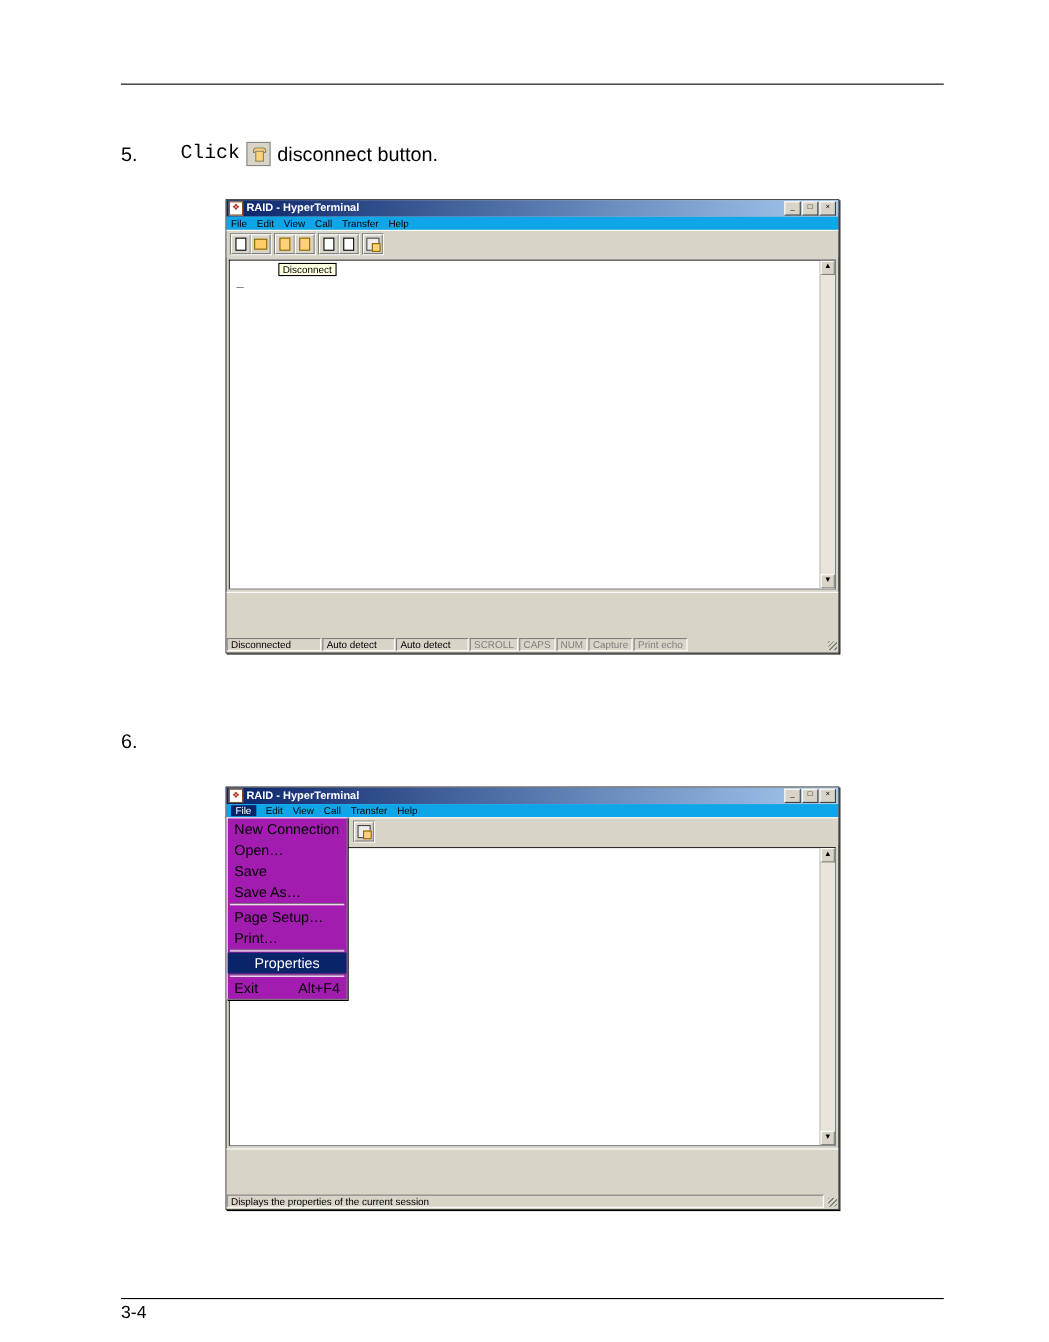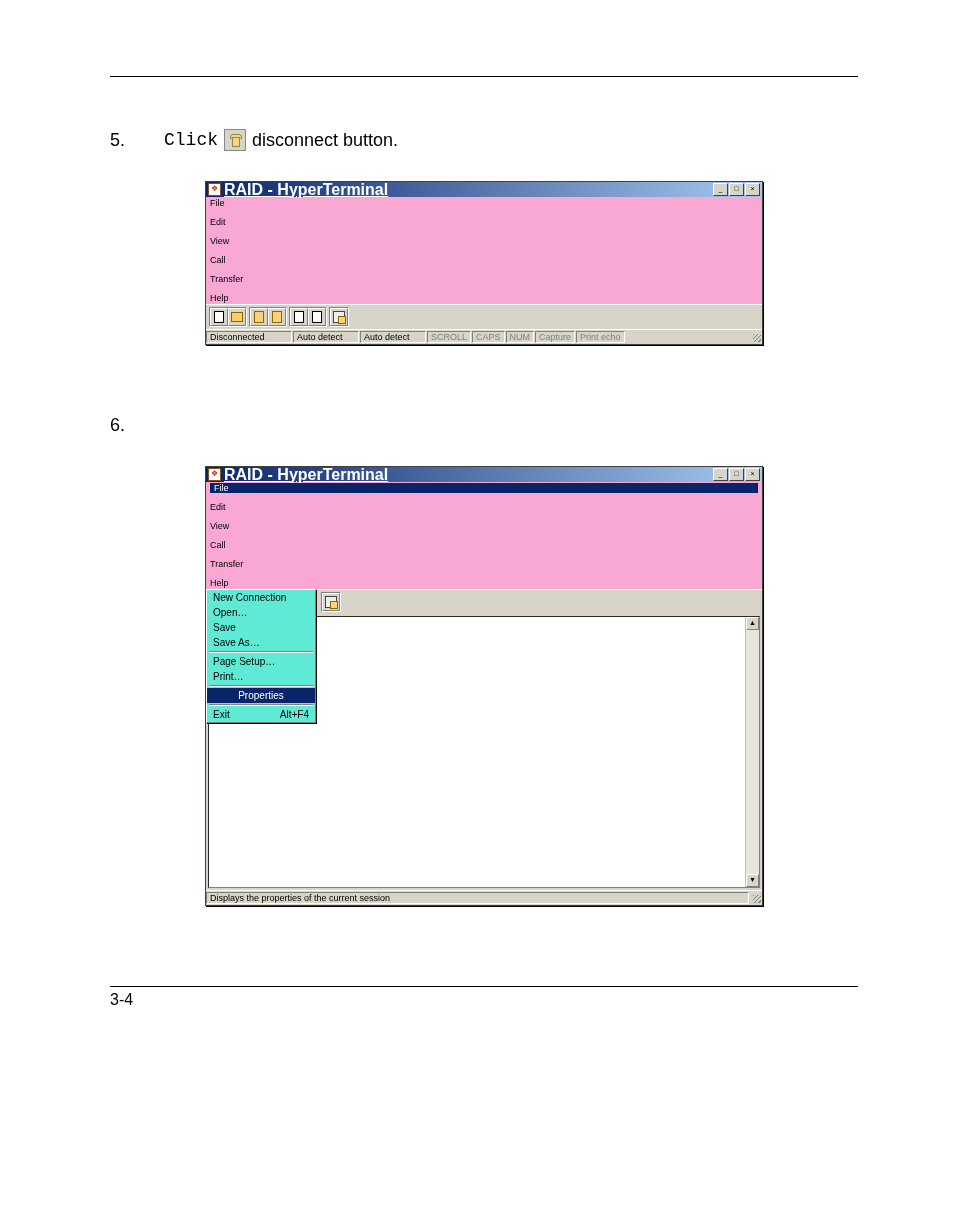--- a/index.html
+++ b/index.html
@@ -65,41 +65,40 @@
   .titlebar .ticon {
     width: 11px; height: 11px;
     background: #fff;
     border: 1px solid #805020;
     margin-right: 3px;
     font-size: 8px;
     line-height: 9px;
     text-align: center;
     color:#b03020;
   }
-  .titlebar .ttext { font-weight: bold; font-size: 16px; flex: 1; white-space: nowrap; text-decoration: underline;}
+  .titlebar .ttext { font-weight: bold; font-size: 10px; flex: 1; white-space: nowrap;}
   .winbtns { display:flex; gap:1px;}
   .winbtn {
     width: 13px; height: 11px;
     background: #d8d4c8;
     border: 1px solid #fff;
     border-right-color:#404040;
     border-bottom-color:#404040;
     font-size: 7px;
     line-height: 9px;
     text-align: center;
     color:#000;
   }
   .menubar {
-    background: #f9a8d4;
+    background: #0ea5e9;
     padding: 1px 4px;
     display: flex;
     gap: 9px;
     font-size: 9px;
     color: #000;
-    flex-direction: column;
   }
   .menubar span.sel { background:#0a246a; color:#fff; padding:0 4px;}
   .toolbar {
     background: #d8d4c8;
     border-top: 1px solid #fff;
     padding: 2px 3px;
     display: flex;
     gap: 0;
   }
   .tb-group { display:flex; border:1px solid #808080; border-bottom-color:#fff; border-right-color:#fff; margin-right:2px;}
@@ -155,38 +154,39 @@
   }
   .sb-cell {
     border:1px solid #808080;
     border-top-color:#808080;
     border-left-color:#808080;
     border-right-color:#fff;
     border-bottom-color:#fff;
     padding:0 3px;
     color:#808080;
     white-space:nowrap;
+    margin-top:40px;
   }
   .sb-cell.dark { color:#000; }
   .sb-grip { width:12px; position:relative;}
   .sb-grip::after{content:"";position:absolute;right:1px;bottom:1px;width:8px;height:8px;
     background:repeating-linear-gradient(135deg,#808080 0 1px,transparent 1px 3px);}
 
   
   .filemenu {
     position:absolute;
     top:0; left:0;
     width: 108px;
-    background:#5eead4;
+    background:#a21caf;
     border:1px solid #808080;
     border-top-color:#fff;
     border-left-color:#fff;
     box-shadow:1px 1px 0 #000;
     z-index:5;
-    font-size:10px;
+    font-size:13px;
   }
   .filemenu .mitem {
     padding:2px 6px;
     display:flex;
     justify-content:space-between;
     color:#000;
   }
   .filemenu .mitem.sel { background:#0a246a; color:#fff;justify-content:center;}
   .filemenu .sep { border-top:1px solid #808080;border-bottom:1px solid #fff;margin:1px 2px;}
 
@@ -261,20 +261,28 @@
         <span class="tb-btn">
             <span class="doc"></span>
           </span>
       </div>
       <div class="tb-group">
         <span class="tb-btn">
             <span class="prp"></span>
           </span>
       </div>
     </div>
+    <div class="terminal-area">
+      <div class="tooltip">Disconnect</div>
+      <div class="term-dash">_</div>
+      <div class="vscroll">
+        <div class="arr top">▲</div>
+        <div class="arr bot">▼</div>
+      </div>
+    </div>
     <div class="statusbar">
       <span class="sb-cell dark" style="width:78px">Disconnected</span>
       <span class="sb-cell dark" style="width:58px">Auto detect</span>
       <span class="sb-cell dark" style="width:58px">Auto detect</span>
       <span class="sb-cell">SCROLL</span>
       <span class="sb-cell">CAPS</span>
       <span class="sb-cell">NUM</span>
       <span class="sb-cell">Capture</span>
       <span class="sb-cell">Print echo</span>
       <span style="flex:1"></span>

